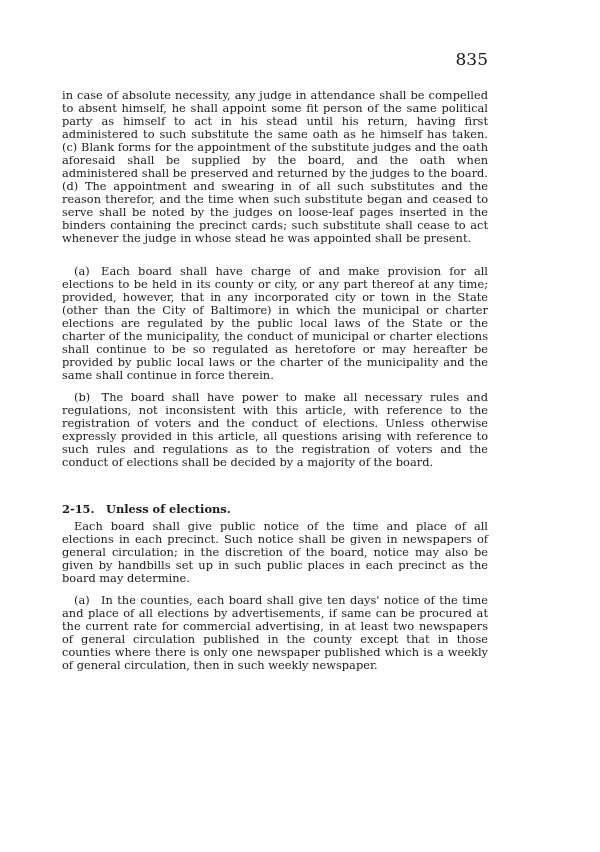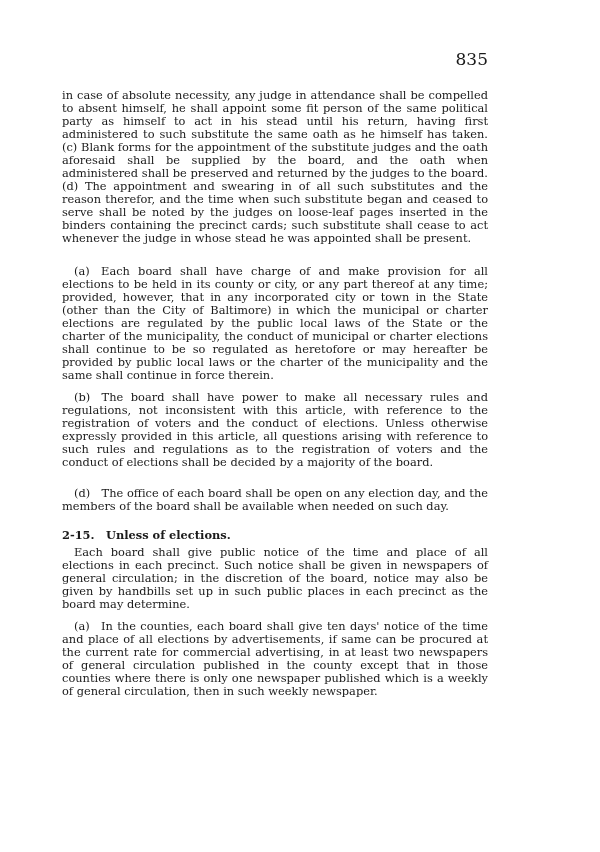--- a/index.html
+++ b/index.html
@@ -29,21 +29,20 @@
   <div class="body">
     <p>in case of absolute necessity, any judge in attendance shall be compelled to absent himself, he shall appoint some fit person of the same political party as himself to act in his stead until his return, having first administered to such substitute the same oath as he himself has taken. (c) Blank forms for the appointment of the substitute judges and the oath aforesaid shall be supplied by the board, and the oath when administered shall be preserved and returned by the judges to the board. (d) The appointment and swearing in of all such substitutes and the reason therefor, and the time when such substitute began and ceased to serve shall be noted by the judges on loose-leaf pages inserted in the binders containing the precinct cards; such substitute shall cease to act whenever the judge in whose stead he was appointed shall be present.</p>
 
     <div class="gap-lg"></div>
     <div style="height:4px"></div>
     <p class="indent">(a) Each board shall have charge of and make provision for all elections to be held in its county or city, or any part thereof at any time; provided, however, that in any incorporated city or town in the State (other than the City of Baltimore) in which the municipal or charter elections are regulated by the public local laws of the State or the charter of the municipality, the conduct of municipal or charter elections shall continue to be so regulated as heretofore or may hereafter be provided by public local laws or the charter of the municipality and the same shall continue in force therein.</p>
     <div class="gap"></div>
     <p class="indent">(b) The board shall have power to make all necessary rules and regulations, not inconsistent with this article, with reference to the registration of voters and the conduct of elections. Unless otherwise expressly provided in this article, all questions arising with reference to such rules and regulations as to the registration of voters and the conduct of elections shall be decided by a majority of the board.</p>
     <div class="gap"></div>
     <div class="gap"></div>
-    <p class="indent">(d) The office of each board shall be open on any election day, and the members of the board shall be available when needed on such day.</p>
 
     <div class="gap-lg"></div>
     <p class="sec-head">
       <span class="sec-num-wide">2-15.</span><span>Unless of elections.</span>
     </p>
     <div style="height:4px"></div>
     <p class="indent">Each board shall give public notice of the time and place of all elections in each precinct. Such notice shall be given in newspapers of general circulation; in the discretion of the board, notice may also be given by handbills set up in such public places in each precinct as the board may determine.</p>
     <div class="gap"></div>
     <p class="indent">(a) In the counties, each board shall give ten days' notice of the time and place of all elections by advertisements, if same can be procured at the current rate for commercial advertising, in at least two newspapers of general circulation published in the county except that in those counties where there is only one newspaper published which is a weekly of general circulation, then in such weekly newspaper.</p>
   </div>

